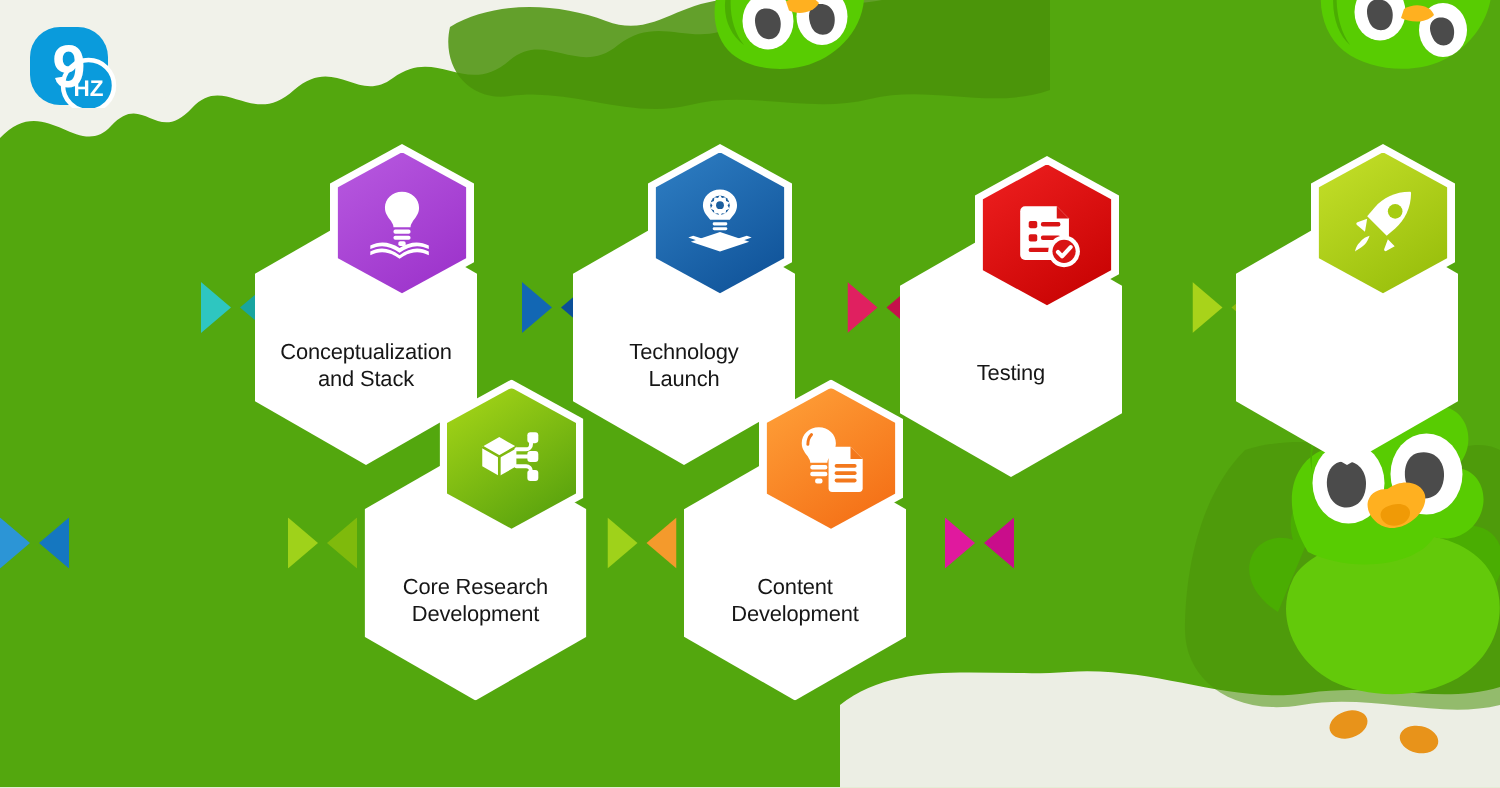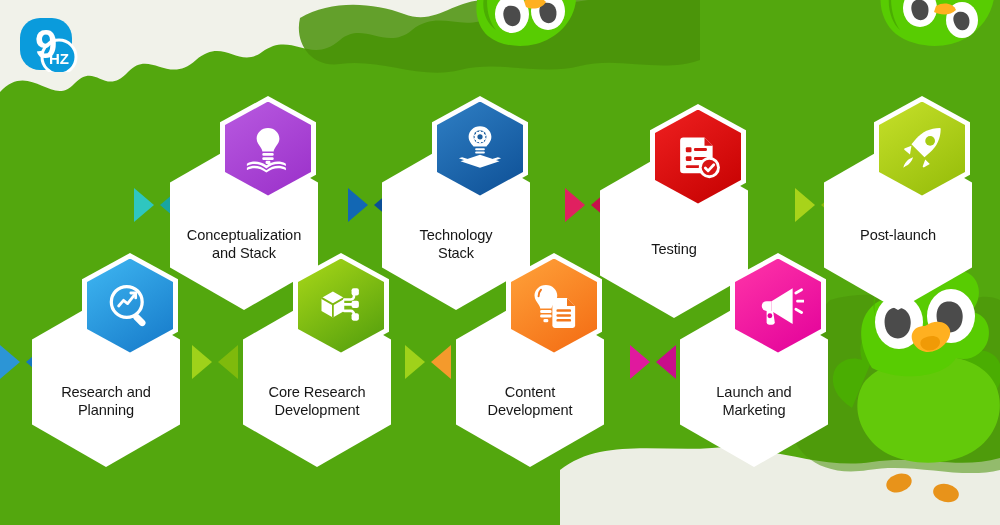--- a/index.html
+++ b/index.html
@@ -257,21 +257,21 @@
           <circle cx="32" cy="17" r="3.2" fill="#1b5e9e"></circle>
           <rect x="26" y="31" width="12" height="2.6" rx="1.2"></rect>
           <rect x="26" y="35" width="12" height="2.6" rx="1.2"></rect>
           <path d="M32 39L8 47l24 8 24-8z"></path>
           <path d="M32 49L10 42l-4 1.5 26 9 26-9-4-1.5z"></path>
         </svg>
       </div>
     </div>
     <div class="card-label">
       <div>Technology</div>
-      <div>Stack</div>
+      <div>Launch</div>
     </div>
   </div>
 
   <div class="card single" style="left:600px; top:148px;">
     <div class="hexcard"></div>
     <div class="badge">
       <div class="ring"></div>
       <div class="fill" style="background:linear-gradient(145deg,#ef2020,#c40000);"></div>
       <div class="glyph">
         <svg viewBox="0 0 64 64" fill="#ffffff">
@@ -303,43 +303,23 @@
           <path d="M54 6c-12 0-22 5-29 13l-6 7 16 16 7-6c8-7 13-17 13-29 0-.6-.4-1-1-1z"></path>
           <circle cx="42" cy="22" r="6" fill="#a6cc12"></circle>
           <path d="M19 28l-8 3c-1 .4-1.2 1.6-.4 2.3l6.6 5.4z"></path>
           <path d="M36 45l-3 8c-.4 1 .6 2 1.6 1.6l7-4z"></path>
           <path d="M10 54c2-7 5-10 11-12-2 6-5 9-11 12z"></path>
           <path d="M9 55c1-4 2-6 5-8-1 4-2 6-5 8z"></path>
         </svg>
       </div>
     </div>
     <div class="card-label">
-      <div>Post-launch</div>
-    </div>
-  </div>
-
-  <div class="card" style="left:32px; top:297px;">
-    <div class="hexcard"></div>
-    <div class="badge">
-      <div class="ring"></div>
-      <div class="fill" style="background:linear-gradient(145deg,#3fb7f2,#1578c8);"></div>
-      <div class="glyph">
-        <svg viewBox="0 0 64 64">
-          <circle cx="28" cy="27" r="19" fill="none" stroke="#ffffff" stroke-width="4"></circle>
-          <path d="M18 32l6-7 5 4 8-10" fill="none" stroke="#ffffff" stroke-width="3.4" stroke-linecap="round" stroke-linejoin="round"></path>
-          <path d="M33 16h6v6" fill="none" stroke="#ffffff" stroke-width="3.4" stroke-linecap="round" stroke-linejoin="round"></path>
-          <rect x="40" y="40" width="18" height="8" rx="4" transform="rotate(45 40 40)" fill="#ffffff"></rect>
-        </svg>
-      </div>
-    </div>
-    <div class="card-label">
-      <div>Research and</div>
-      <div>Planning</div>
-    </div>
-  </div>
+    </div>
+  </div>
+
 
   <div class="card" style="left:243px; top:297px;">
     <div class="hexcard"></div>
     <div class="badge">
       <div class="ring"></div>
       <div class="fill" style="background:linear-gradient(145deg,#a9d818,#4f9c0c);"></div>
       <div class="glyph">
         <svg viewBox="0 0 64 64">
           <path d="M8 22l14-8 14 8v16l-14 8-14-8z" fill="#ffffff"></path>
           <path d="M8 22l14 8 14-8" fill="none" stroke="#7fb80e" stroke-width="2.2"></path>
@@ -378,34 +358,14 @@
           <rect x="35" y="48" width="18" height="3.2" rx="1.5" fill="#f3781c"></rect>
         </svg>
       </div>
     </div>
     <div class="card-label">
       <div>Content</div>
       <div>Development</div>
     </div>
   </div>
 
-  <div class="card" style="left:680px; top:297px;">
-    <div class="hexcard"></div>
-    <div class="badge">
-      <div class="ring"></div>
-      <div class="fill" style="background:linear-gradient(145deg,#ff35a8,#e2009a);"></div>
-      <div class="glyph">
-        <svg viewBox="0 0 64 64" fill="#ffffff">
-          <path d="M50 10L24 26v12l26 16z"></path>
-          <path d="M24 26h-6a6 6 0 0 0-6 6v0a6 6 0 0 0 6 6h6z"></path>
-          <path d="M18 38h8l2 14a3 3 0 0 1-3 3h-4a3 3 0 0 1-3-3z"></path>
-          <circle cx="22" cy="44" r="3" fill="#e6009c"></circle>
-          <path d="M54 16l7-4M56 26h8M54 36l7 4" stroke="#ffffff" stroke-width="3.4" stroke-linecap="round" fill="none"></path>
-        </svg>
-      </div>
-    </div>
-    <div class="card-label">
-      <div>Launch and</div>
-      <div>Marketing</div>
-    </div>
-  </div>
 
 </div>
 
 </body></html>

